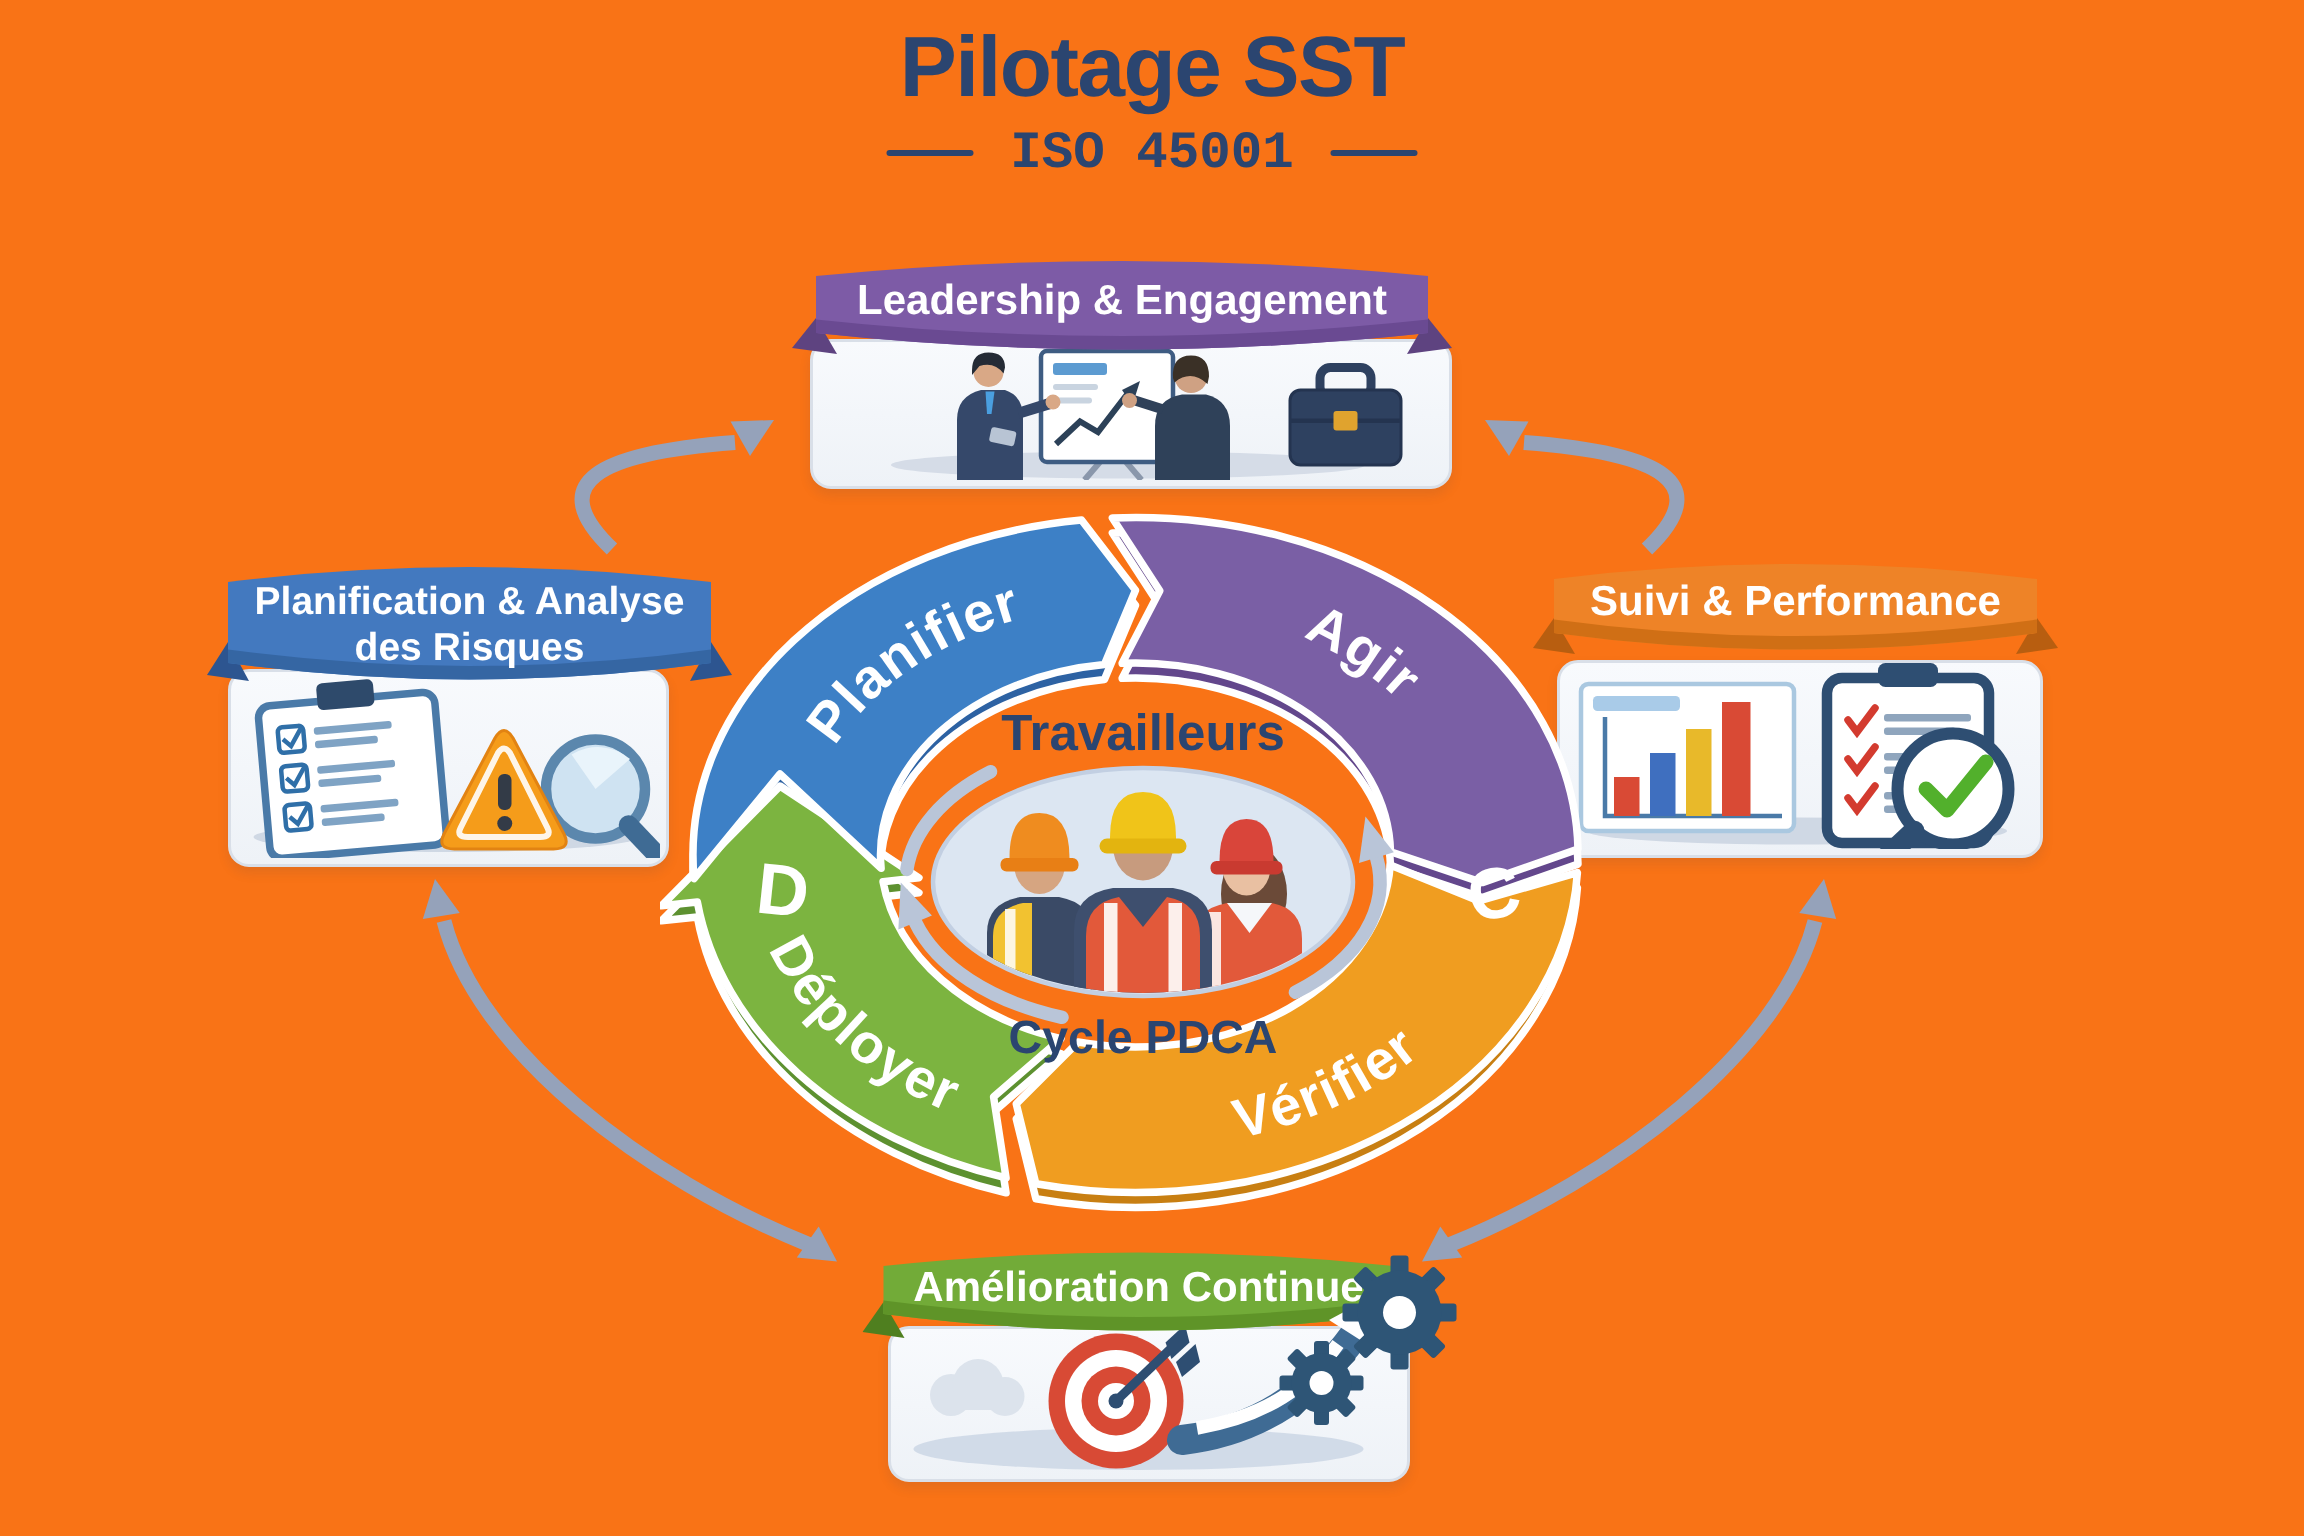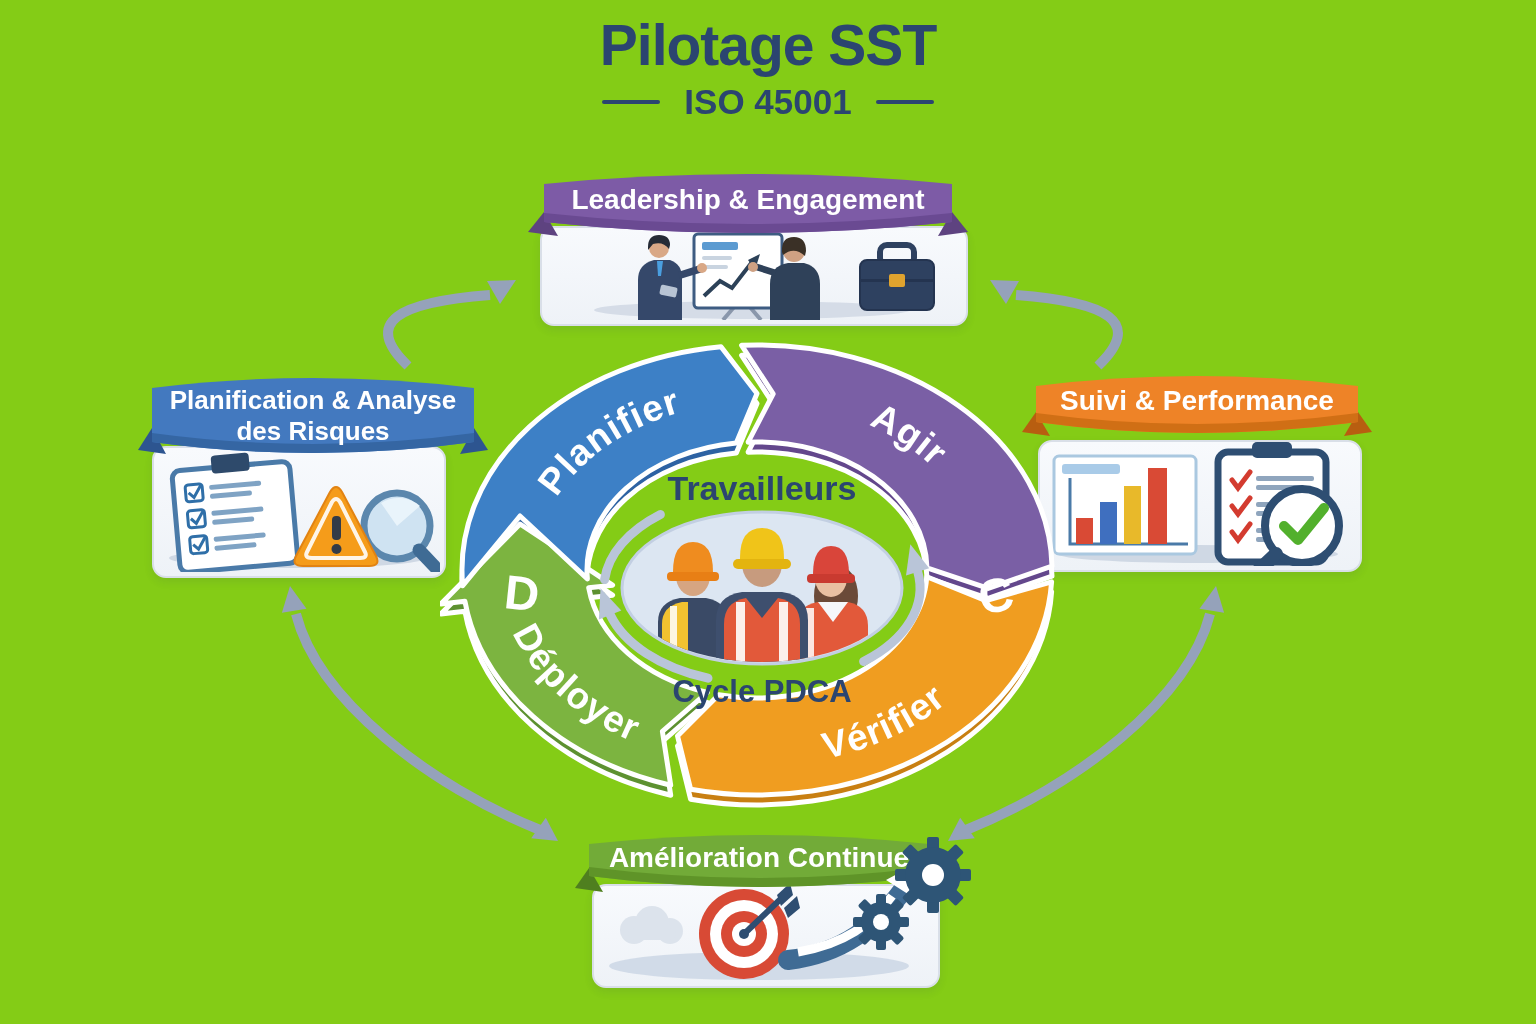--- a/index.html
+++ b/index.html
@@ -1,21 +1,21 @@
 <!DOCTYPE html>
 <html><head>
 <meta charset="utf-8">
 <style>
   html,body{margin:0;padding:0;background:#ffffff;}
-  .canvas{position:relative;width:1536px;height:1024px;background:#84cc16;overflow:hidden;
+  .canvas{position:relative;width:1536px;height:1024px;background:#f97316;overflow:hidden;
           font-family:"Liberation Sans","DejaVu Sans",sans-serif;}
   
   .title-block{position:absolute;left:0;right:0;top:16px;text-align:center;z-index:5;}
   .title-main{font-size:57px;font-weight:700;letter-spacing:-1px;color:#2b4570;line-height:1.05;}
-  .title-sub{margin-top:6px;display:flex;justify-content:center;align-items:center;gap:24px;}
+  .title-sub{margin-top:6px;display:flex;justify-content:center;align-items:center;gap:24px;font-family:Liberation Mono, monospace;}
   .title-sub .dash{width:58px;height:4px;background:#2b4570;border-radius:2px;}
   .title-sub .txt{font-size:35px;font-weight:700;color:#2b4570;letter-spacing:0px;}
   
   .card{position:absolute;background:linear-gradient(180deg,#f8fafd 0%,#eef2f7 100%);
         border:2px solid #d9dfe8;border-radius:14px;box-shadow:0 4px 8px rgba(40,60,90,.10);z-index:2;}
   .card svg{display:block;}
   .ribbon{position:absolute;z-index:3;}
   .ribbon text{font-weight:700;fill:#ffffff;}
   .overlay-svg{position:absolute;left:0;top:0;z-index:1;}
   .wheel-svg{position:absolute;z-index:4;}

